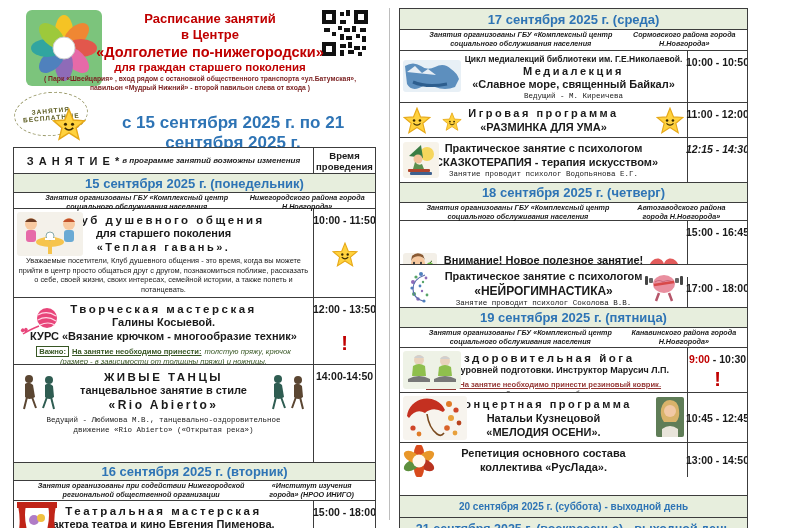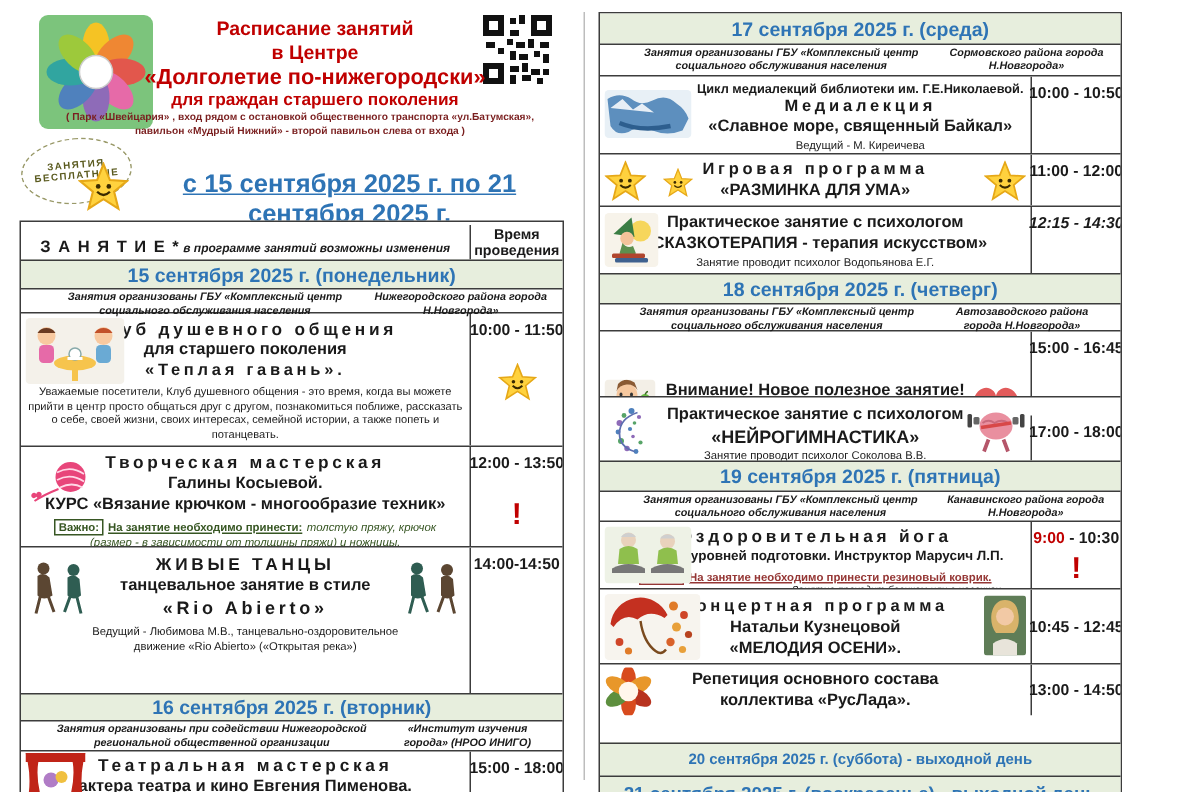--- a/index.html
+++ b/index.html
@@ -25,21 +25,21 @@
   .cell-main{flex:1;position:relative;text-align:center;padding:2px 4px;box-sizing:border-box;}
   .cell-time{border-left:1px solid #3c3c3c;display:flex;flex-direction:column;align-items:center;
     padding-top:5px;font-weight:bold;font-size:10.5px;box-sizing:border-box;white-space:nowrap;}
   .daterow{background:#e7eedd;color:#2e74b5;font-weight:bold;font-size:13px;
     display:flex;align-items:center;justify-content:center;border-top:1px solid #3c3c3c;box-sizing:border-box;}
   .orgrow{font-size:7.2px;font-style:italic;font-weight:bold;text-align:center;line-height:1.3;
     display:flex;flex-direction:row;justify-content:center;border-top:1px solid #3c3c3c;box-sizing:border-box;padding:0 10px;}
   .t-sp{font-weight:bold;font-size:11.5px;letter-spacing:2.5px;line-height:1.25;}
   .t-b{font-weight:bold;font-size:11px;line-height:1.25;}
   .t-b2{font-weight:bold;font-size:10px;line-height:1.25;}
-  .note{font-size:7.5px;line-height:1.3;}
+  .note{font-size:7.5px;line-height:1.3;font-family:Liberation Mono, monospace;}
   .desc{font-size:7.4px;line-height:1.3;}
   .imp-line{font-size:7.6px;display:flex;align-items:center;justify-content:center;gap:3px;margin-top:2px;}
   .imp-green{color:#375623;}
   .imp-red{color:#953735;}
   .imp-box{border:1px solid currentColor;padding:0 2px;font-weight:bold;}
   .imp-ul{text-decoration:underline;font-weight:bold;}
   .imp-it{font-style:italic;}
   .excl{color:#c00000;font-weight:bold;font-size:20px;line-height:1;margin-top:3px;}
   .time-red{color:#c00000;}
   .ico-l{position:absolute;left:3px;top:3px;}
@@ -115,25 +115,25 @@
 </div>
 
 <div class="abs" style="left:52px;top:108px;width:34px;height:34px;">
   <svg width="34" height="34" viewBox="0 0 24 24">
       <polygon points="12,1 15,8.5 23,9 17,14 19,22 12,17.5 5,22 7,14 1,9 9,8.5" fill="#ffd23e" stroke="#e6a817" stroke-width="1"></polygon>
       <circle cx="9.5" cy="11.5" r="1.1" fill="#3a2a00"></circle>
       <circle cx="14.5" cy="11.5" r="1.1" fill="#3a2a00"></circle>
       <path d="M9 14 q3 3 6 0" stroke="#3a2a00" fill="none" stroke-width="1.1"></path>
     </svg>
 </div>
-<div class="abs period" style="left:88px;top:113px;width:290px;text-decoration:underline;">с 15 сентября 2025 г. по 21 сентября 2025 г.</div>
+<div class="abs period" style="left:88px;top:113px;width:290px;">с 15 сентября 2025 г. по 21 сентября 2025 г.</div>
 
 <div class="tbl" style="left:13px;top:147px;width:363px;">
 
-  <div class="row first" style="height:25px;align-items:flex-end;">
+  <div class="row first" style="height:25px;">
     <div class="cell-main" style="display:flex;align-items:center;justify-content:center;gap:2px;">
       <span style="font-weight:bold;font-size:11px;letter-spacing:1px;">З А Н Я Т И Е *</span>
       <span style="font-style:italic;font-weight:bold;font-size:8px;">в программе занятий возможны изменения</span>
     </div>
     <div class="cell-time" style="width:62px;padding-top:1px;justify-content:center;font-size:9.5px;">
       <span>Время</span>
       <span>проведения</span>
     </div>
   </div>
 

